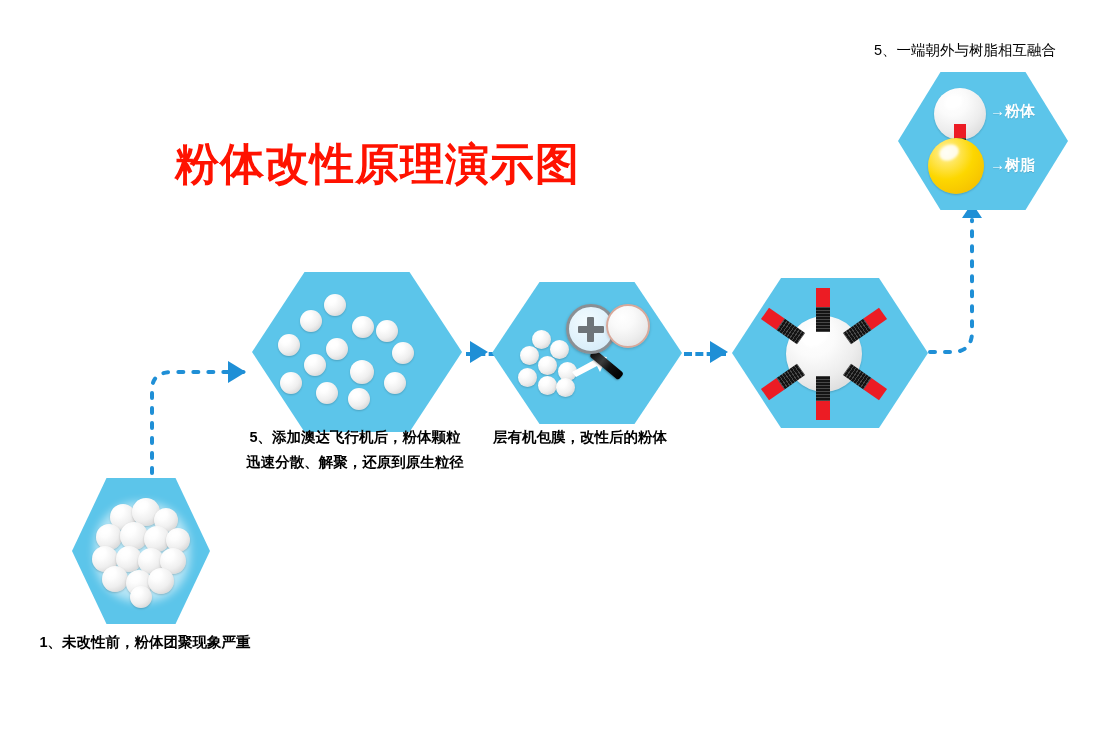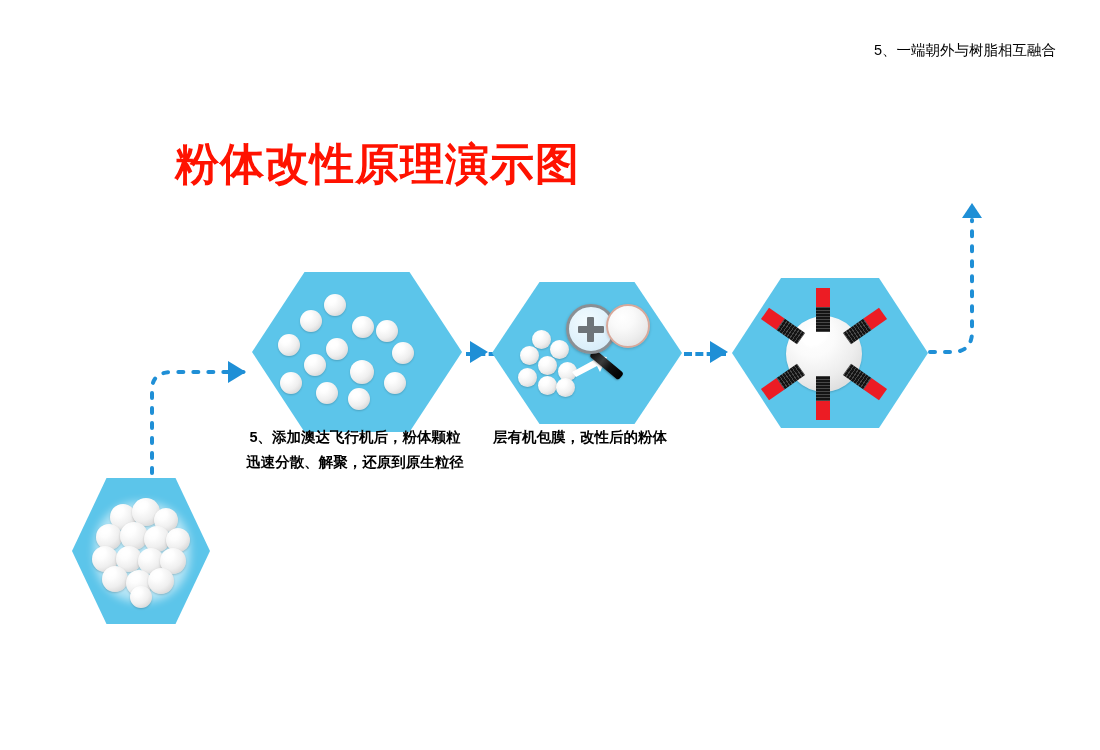--- a/index.html
+++ b/index.html
@@ -154,20 +154,23 @@
       <div class="sphere" style="left:20px;top:68px;width:26px;height:26px;"></div>
       <div class="sphere" style="left:44px;top:68px;width:26px;height:26px;"></div>
       <div class="sphere" style="left:66px;top:70px;width:26px;height:26px;"></div>
       <div class="sphere" style="left:88px;top:70px;width:26px;height:26px;"></div>
       <div class="sphere" style="left:30px;top:88px;width:26px;height:26px;"></div>
       <div class="sphere" style="left:54px;top:92px;width:26px;height:26px;"></div>
       <div class="sphere" style="left:76px;top:90px;width:26px;height:26px;"></div>
       <div class="sphere" style="left:58px;top:108px;width:22px;height:22px;"></div>
     </div>
   </div>
+  <div class="caption" style="left:0px;top:630px;width:290px;">
+    <div>1、未改性前，粉体团聚现象严重</div>
+  </div>
 
   <div class="hex" style="left:252px;top:272px;width:210px;height:160px;">
     <div class="hex-inner">
       <div class="sphere" style="left:72px;top:22px;width:22px;height:22px;"></div>
       <div class="sphere" style="left:48px;top:38px;width:22px;height:22px;"></div>
       <div class="sphere" style="left:100px;top:44px;width:22px;height:22px;"></div>
       <div class="sphere" style="left:124px;top:48px;width:22px;height:22px;"></div>
       <div class="sphere" style="left:26px;top:62px;width:22px;height:22px;"></div>
       <div class="sphere" style="left:74px;top:66px;width:22px;height:22px;"></div>
       <div class="sphere" style="left:140px;top:70px;width:22px;height:22px;"></div>
@@ -241,14 +244,27 @@
       <div class="bar" style="left:126px;top:82px;width:14px;height:44px;transform:rotate(125deg);">
           <div class="red"></div>
           <div class="blk"></div>
         </div>
     </div>
   </div>
 
   <div class="caption light" style="left:845px;top:38px;width:240px;">
     <div>5、一端朝外与树脂相互融合</div>
   </div>
+  <div class="hex" style="left:898px;top:72px;width:170px;height:138px;">
+    <div class="hex-inner">
+      <div class="sphere big" style="left:36px;top:16px;width:52px;height:52px;"></div>
+      <div class="bar" style="left:56px;top:52px;width:12px;height:32px;">
+          <div class="red"></div>
+          <div class="blk"></div>
+        </div>
+      <div class="sphere yellow" style="left:30px;top:66px;width:56px;height:56px;"></div>
+
+      <div class="legend" style="left:92px;top:30px;">→粉体</div>
+      <div class="legend" style="left:92px;top:84px;">→树脂</div>
+    </div>
+  </div>
 
 </div>
 
 </body></html>

